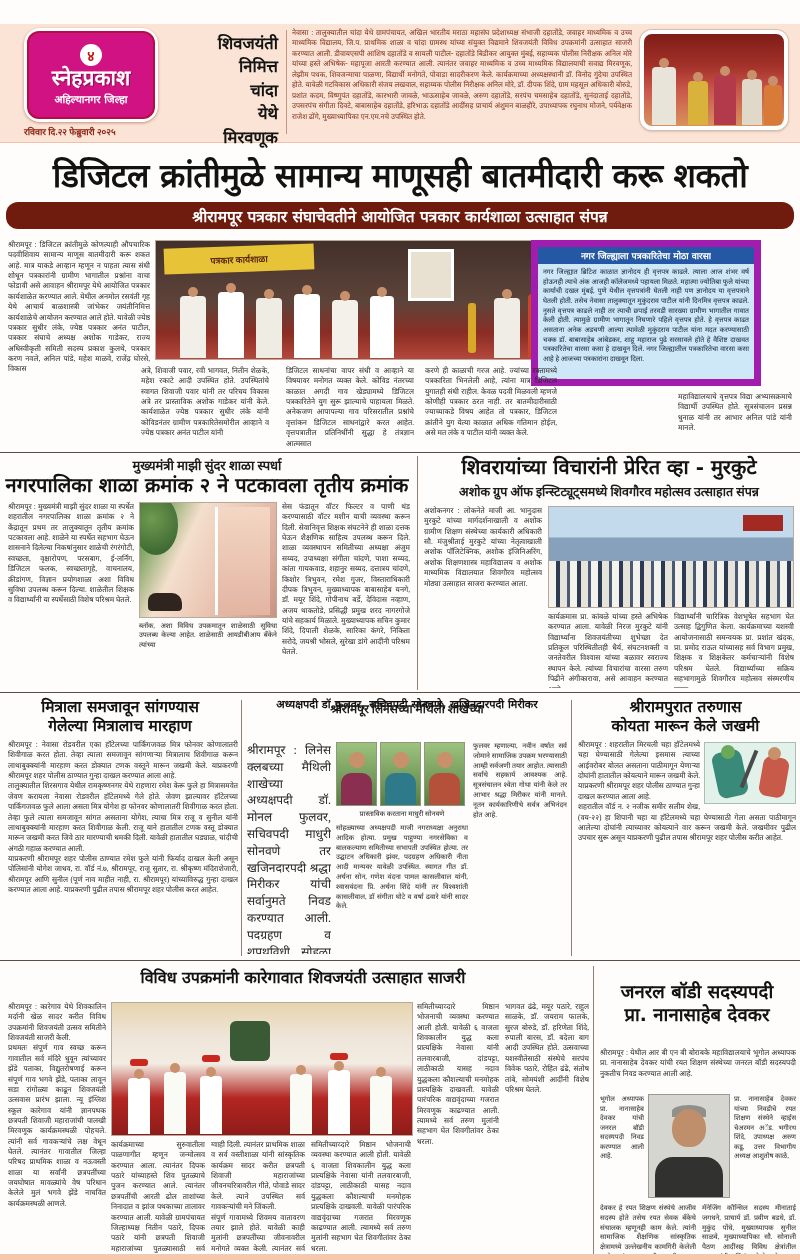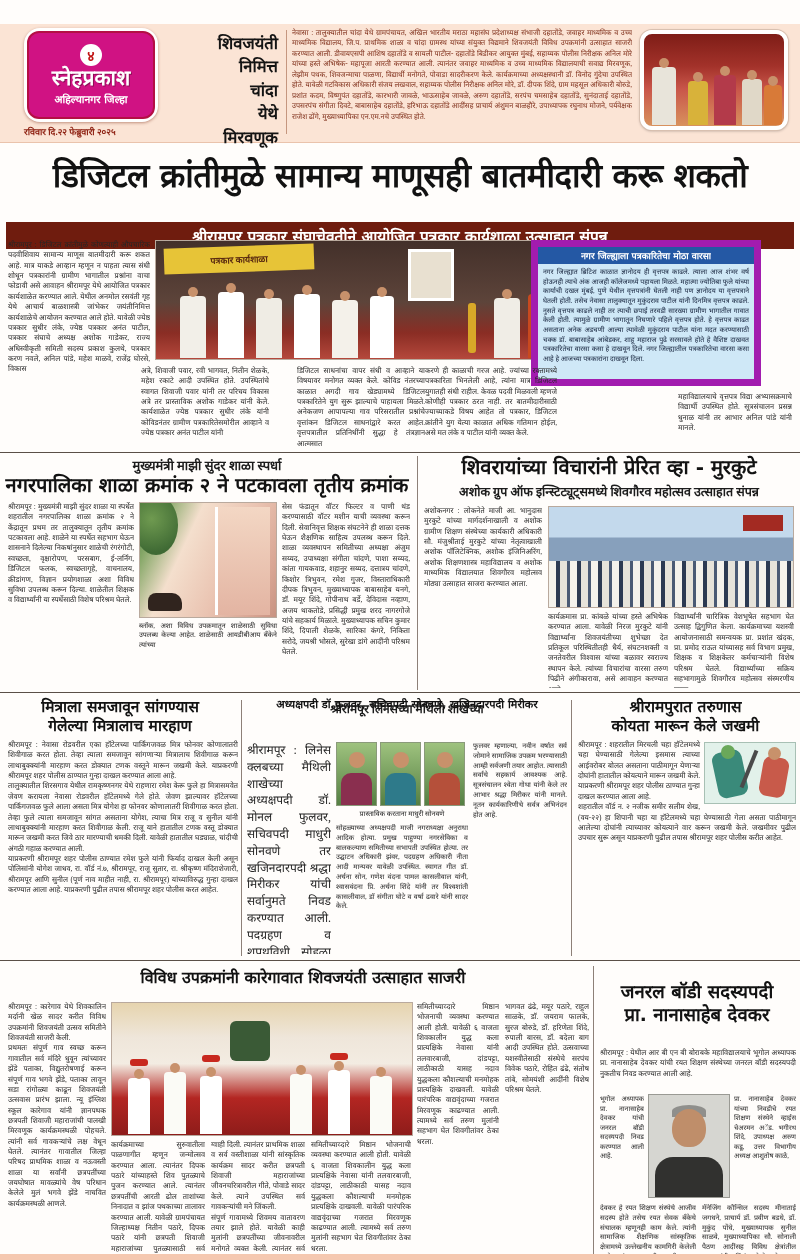--- a/index.html
+++ b/index.html
@@ -28,22 +28,22 @@
   #vtitle{position:absolute;left:168px;top:8px;width:110px;text-align:right;font-size:16.5px;line-height:1.42;font-weight:900;
     color:#141414;white-space:pre-line;font-family:"DejaVu Sans",sans-serif;}
   #hdr-rule{position:absolute;left:286px;top:6px;width:1px;height:104px;background:#c5967f;}
   #brief{position:absolute;left:292px;top:4px;width:340px;height:110px;font-size:7.2px;line-height:1.45;color:#7c2a15;text-align:justify;overflow:hidden;}
   #hdr-photo{position:absolute;left:640px;top:6px;width:148px;height:100px;border-radius:12px;border:4px solid #ffffff;
     box-shadow:0 0 0 1px #d8c0b0,0 1px 3px rgba(0,0,0,.3);box-sizing:border-box;overflow:hidden;
     background:linear-gradient(180deg,#7e1d17 0%,#a3322a 35%,#c9564a 60%,#d8925e 100%);}
   
   #main-head{position:absolute;left:0;top:146px;width:800px;height:56px;display:flex;align-items:center;justify-content:center;
     font-size:33px;letter-spacing:-.5px;}
-  #subbar{position:absolute;left:6px;top:222px;width:788px;height:27px;background:#6f1c0e;color:#fff;display:flex;
-    align-items:center;justify-content:center;font-weight:bold;font-size:15.5px;font-family:"DejaVu Sans",sans-serif;}
+  #subbar{position:absolute;left:6px;top:202px;width:788px;height:27px;background:#6f1c0e;color:#fff;display:flex;
+    align-items:center;justify-content:center;font-weight:bold;font-size:15.5px;font-family:"DejaVu Sans",sans-serif;border-radius:12px;}
   
   .photo{position:absolute;overflow:hidden;border:1px solid #b9a99d;box-sizing:border-box;}
   .pp{position:absolute;bottom:1px;border-radius:4px 4px 0 0;}
   .pp::before{content:"";position:absolute;top:-9px;left:50%;margin-left:-5px;width:10px;height:10px;border-radius:50%;background:#c8916b;}
   .cap{font-size:7px;line-height:1.35;color:#222;}
   
   #bluebox{position:absolute;left:531px;top:240px;width:230px;height:146px;border:7px solid #a21caf;box-sizing:border-box;background:#cfe8f7;}
   #bluebox-title{height:17px;background:#2458a4;color:#fff;font-size:9px;font-weight:bold;display:flex;align-items:center;
     justify-content:center;font-family:"DejaVu Sans",sans-serif;}
   #bluebox-body{padding:3px 5px;font-size:6.9px;line-height:1.4;text-align:justify;color:#13203a;overflow:hidden;height:122px;box-sizing:border-box;}
@@ -112,21 +112,21 @@
   </div>
 
   <div id="bluebox">
     <div id="bluebox-title">
       <span class="nowrap">नगर जिल्ह्याला पत्रकारितेचा मोठा वारसा</span>
     </div>
     <div id="bluebox-body">नगर जिल्ह्यात ब्रिटिश काळात ज्ञानोदय ही वृत्तपत्र काढले. त्याला आज शंभर वर्ष होऊनही त्याचे अंक आजही कॉलेजमध्ये पहायला मिळते. महात्मा ज्योतिबा फुले यांच्या कार्याची दखल मुंबई, पुणे येथील वृत्तपत्रांनी घेतली नाही पण ज्ञानोदय या वृत्तपत्राने घेतली होती. तसेच नेवासा तालुक्यातून मुकुंदराव पाटील यांनी दिनमित्र वृत्तपत्र काढले. नुसते वृत्तपत्र काढले नाही तर त्याची छपाई तरवडी सारख्या ग्रामीण भागातील गावात केली होती. त्यामुळे ग्रामीण भागातून निघणारे पहिले वृत्तपत्र होते. हे वृत्तपत्र काढत असताना अनेक अडचणी आल्या त्यावेळी मुकुंदराव पाटील यांना मदत करण्यासाठी चक्क डॉ. बाबासाहेब आंबेडकर, शाहू महाराज पुढे सरसावले होते हे वैशिष्ट दाखवत पत्रकारितेचा वारसा कसा हे दाखवून दिले. नगर जिल्ह्यातील पत्रकारितेचा वारसा कसा आहे हे आजच्या पत्रकारांना दाखवून दिला.</div>
   </div>
 
   <div class="abs body-txt just" style="left:141px;top:366px;width:128px;height:82px;">अत्रे, शिवाजी पवार, रवी भागवत, नितीन शेळके, महेश रकाटे आदी उपस्थित होते. उपस्थितांचे स्वागत शिवाजी पवार यांनी तर परिचय विकास अत्रे तर प्रास्ताविक अशोक गाडेकर यांनी केले. कार्यशाळेत ज्येष्ठ पत्रकार सुधीर लंके यांनी कोविडनंतर ग्रामीण पत्रकारितेसमोरील आव्हाने व ज्येष्ठ पत्रकार अनंत पाटील यांनी</div>
-  <div class="abs body-txt just" style="left:297px;top:366px;width:128px;height:82px;">डिजिटल साधनांचा वापर संधी व आव्हाने या विषयावर मनोगत व्यक्त केले. कोविड नंतरच्या काळात अगदी गाव खेड्यामध्ये डिजिटल पत्रकारितेने युग सुरू झाल्याचे पाहायला मिळते. अनेकजण आपापल्या गाव परिसरातील प्रश्नांचे वृत्तांकन डिजिटल साधनांद्वारे करत आहेत. वृत्तपत्रातील प्रतिनिधींनी सुद्धा हे तंत्रज्ञान आत्मसात</div>
+  <div class="abs body-txt just" style="left:286px;top:366px;width:128px;height:82px;">डिजिटल साधनांचा वापर संधी व आव्हाने या विषयावर मनोगत व्यक्त केले. कोविड नंतरच्या काळात अगदी गाव खेड्यामध्ये डिजिटल पत्रकारितेने युग सुरू झाल्याचे पाहायला मिळते. अनेकजण आपापल्या गाव परिसरातील प्रश्नांचे वृत्तांकन डिजिटल साधनांद्वारे करत आहेत. वृत्तपत्रातील प्रतिनिधींनी सुद्धा हे तंत्रज्ञान आत्मसात</div>
   <div class="abs body-txt just" style="left:425px;top:366px;width:132px;height:82px;">करणे ही काळाची गरज आहे. ज्यांच्या रक्तामध्ये पत्रकारिता भिनलेली आहे, त्यांना मात्र डिजिटल युगातही संधी राहील. केवळ पदवी मिळवली म्हणजे कोणीही पत्रकार ठरत नाही. तर बातमीदारीसाठी ज्याच्याकडे विषय आहेत तो पत्रकार, डिजिटल क्रांतीने युग येत्या काळात अधिक गतिमान होईल, असे मत लंके व पाटील यांनी व्यक्त केले.</div>
   <div class="abs body-txt just" style="left:678px;top:392px;width:114px;height:56px;">महाविद्यालयाचे वृत्तपत्र विद्या अभ्यासक्रमाचे विद्यार्थी उपस्थित होते. सूत्रसंचालन प्रसन्न धुनाळ यांनी तर आभार अनिल पांडे यांनी मानले.</div>
 
   <div class="hrule" style="top:452px;"></div>
 
   <div class="abs center" style="left:0;top:456px;width:414px;font-size:13px;font-weight:bold;">मुख्यमंत्री माझी सुंदर शाळा स्पर्धा</div>
   <div class="abs hl center nowrap" style="left:0;top:471px;width:414px;font-size:20px;">नगरपालिका शाळा क्रमांक २ ने पटकावला तृतीय क्रमांक</div>
   <div class="abs body-txt just" style="left:8px;top:502px;width:126px;height:186px;">श्रीरामपूर : मुख्यमंत्री माझी सुंदर शाळा या स्पर्धेत शहरातील नगरपालिका शाळा क्रमांक २ ने केंद्रातून प्रथम तर तालुक्यातून तृतीय क्रमांक पटकावला आहे. शाळेने या स्पर्धेत सहभाग घेऊन शासनाने दिलेल्या निकषांनुसार शाळेची रंगरंगोटी, स्वच्छता, वृक्षारोपण, परसबाग, ई-लर्निंग, डिजिटल फलक, स्वच्छतागृहे, वाचनालय, क्रीडांगण, विज्ञान प्रयोगशाळा अशा विविध सुविधा उपलब्ध करून दिल्या. शाळेतील शिक्षक व विद्यार्थ्यांनी या स्पर्धेसाठी विशेष परिश्रम घेतले.</div>
   <div class="photo" style="left:139px;top:502px;width:138px;height:116px;background:linear-gradient(115deg,#4f7a42 0%,#86a868 14%,#f4dfcd 34%,#eac4b2 62%,#d9a694 86%,#c89382 100%);">
     <i class="abs" style="left:-6px;top:-8px;width:44px;height:60px;background:radial-gradient(circle at 40% 40%,#6f9a50,#3f6a34 75%);border-radius:50%;"></i>

